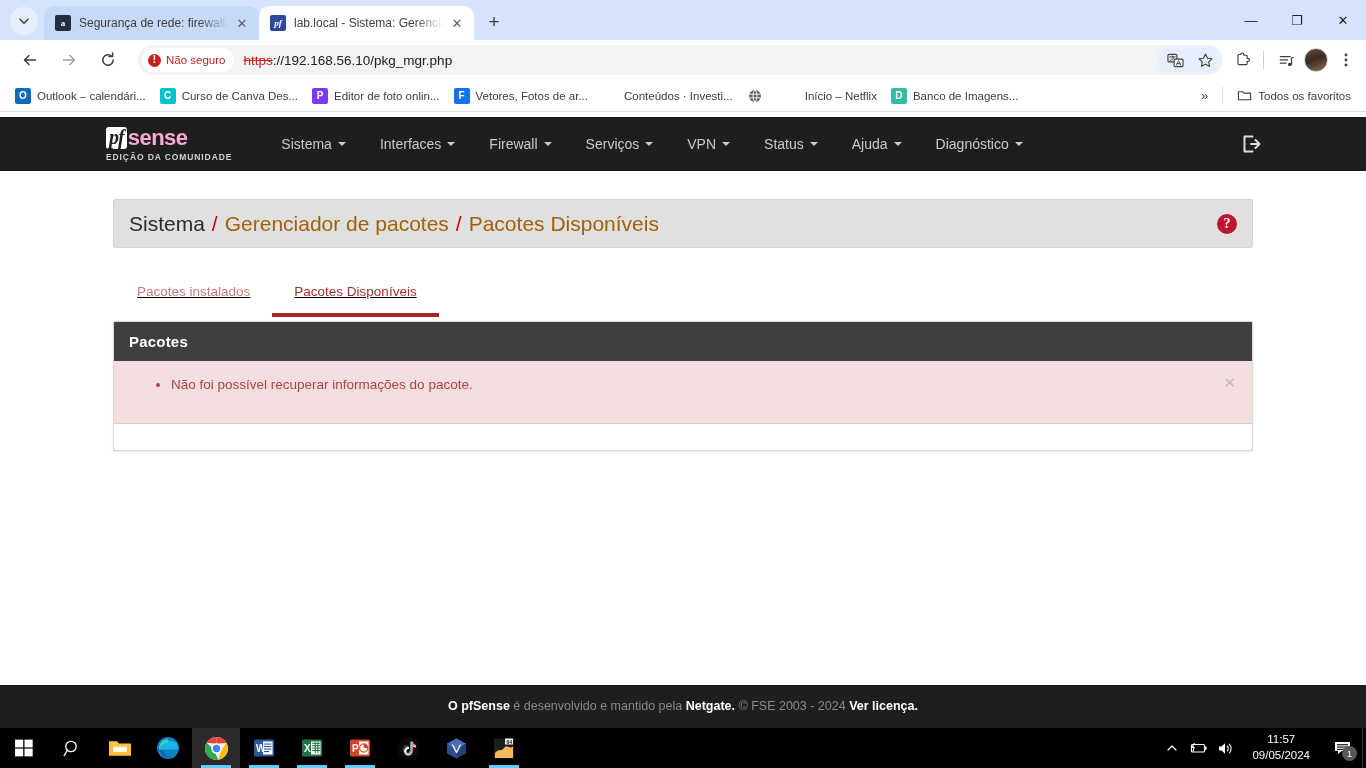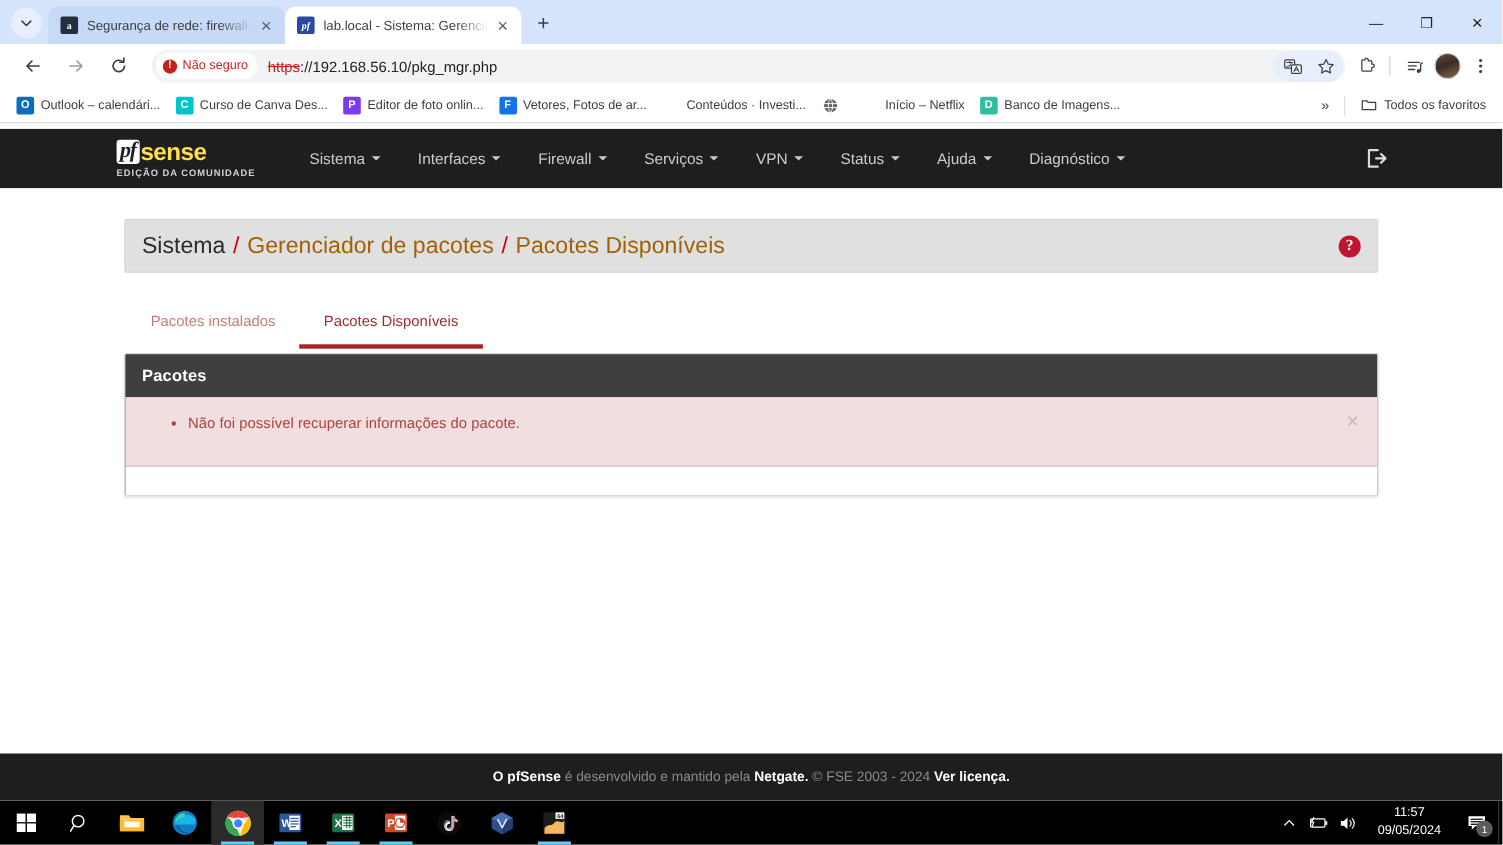--- a/index.html
+++ b/index.html
@@ -165,21 +165,21 @@
     margin-left: 106px; margin-right: 32px;
   }
   .pf-logo-main { display:flex; align-items:center; height:24px; }
   .pf-badge {
     background:#fff; color:#1e1e1e; font-style:italic; font-weight:bold;
     font-size: 20px; font-family:"Liberation Serif", serif;
     padding: 0px 3px 1px 3px; border-radius:3px; line-height:21px;
     letter-spacing:-1px;
   }
   .pf-sense {
-    color:#fde047; font-size: 22px; font-weight: bold; letter-spacing:-0.5px;
+    color:#f9a8d4; font-size: 22px; font-weight: bold; letter-spacing:-0.5px;
     margin-left: 1px; font-family:"Liberation Sans", sans-serif;
   }
   .pf-sub {
     color:#cfd2d4; font-size: 8.5px; letter-spacing: 0.9px;
     font-weight: bold; margin-top: 2px;
   }
   .pf-menu { display: flex; align-items: center; height:54px; }
   .pf-menu-item {
     color: #c8cbcf; font-size: 14px; padding: 0 17px; height:54px;
     display:flex; align-items:center; cursor:pointer; white-space:nowrap;
@@ -207,21 +207,21 @@
   .crumb.link { color: #a16207; cursor:pointer; }
   .crumb-sep { color:#cc0000; font-size: 21px; margin: 0 7px; }
   .help-ico {
     position:absolute; right: 15px; width: 20px; height:20px;
     border-radius:50%; background:#c0152e; color:#fff;
     font-size:14px; font-weight:bold; display:flex;
     align-items:center; justify-content:center; cursor:pointer;
     font-family:"Liberation Serif", serif;
   }
 
-  .tabs-row { display:flex; margin-top: 26px; padding-left: 2px; }
+  .tabs-row { display:flex; margin-top: 26px; padding-left: 2px; text-decoration: underline; }
   .ptab {
     font-size: 13.5px; color: #c87b7b; padding: 10px 22px 14px 22px;
     cursor: pointer; border-bottom: 4px solid transparent;
     white-space:nowrap;
   }
   .ptab.active { color: #a03030; border-bottom: 4px solid #a72525; }
 
   .panel {
     margin-top: 4px; border: 1px solid #d8d8d8;
     background:#737373; border-radius:2px; overflow:hidden;

